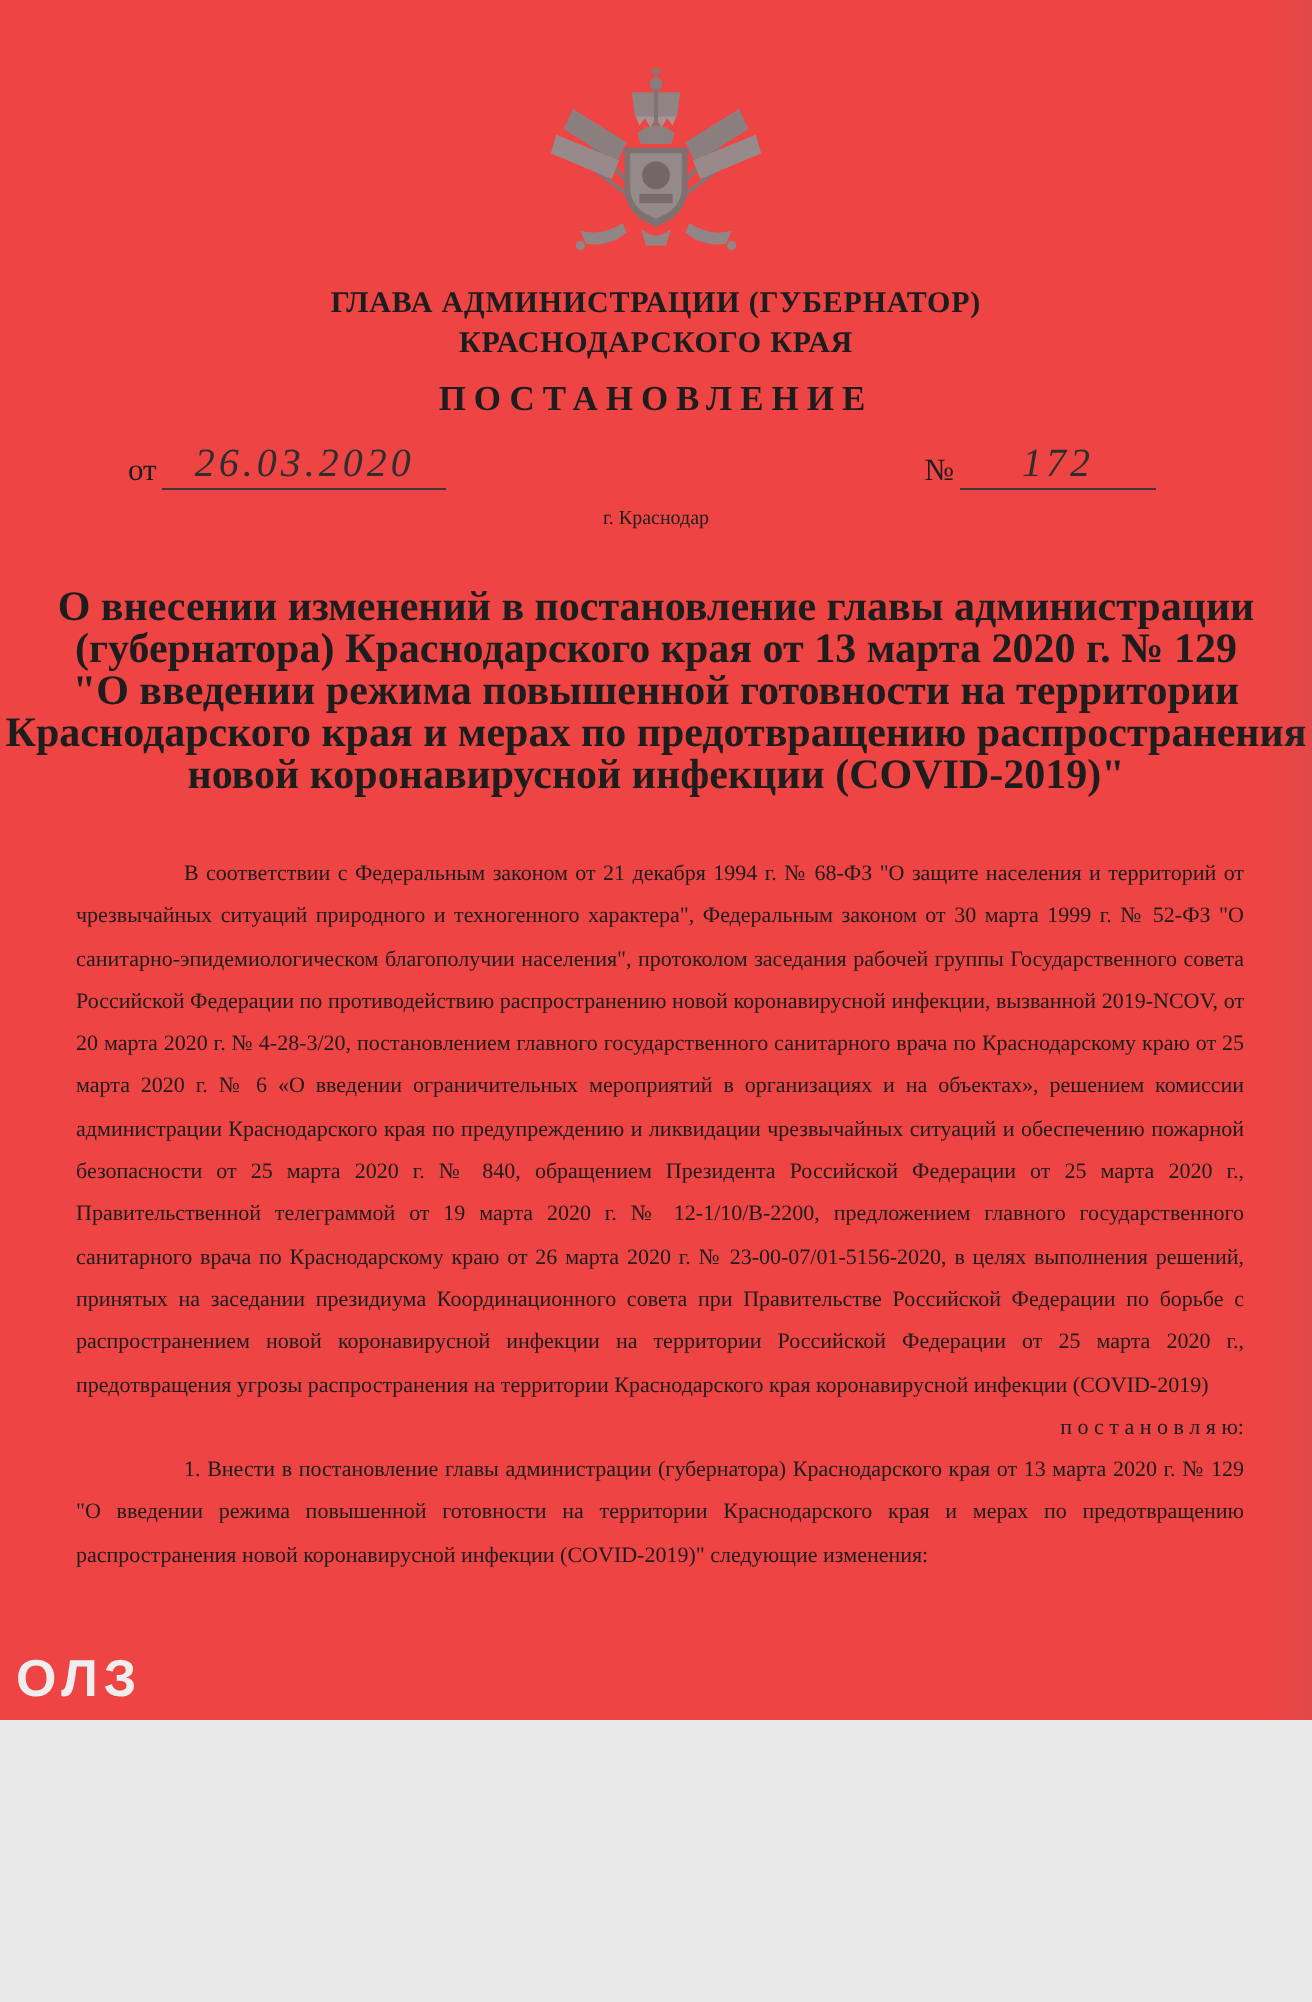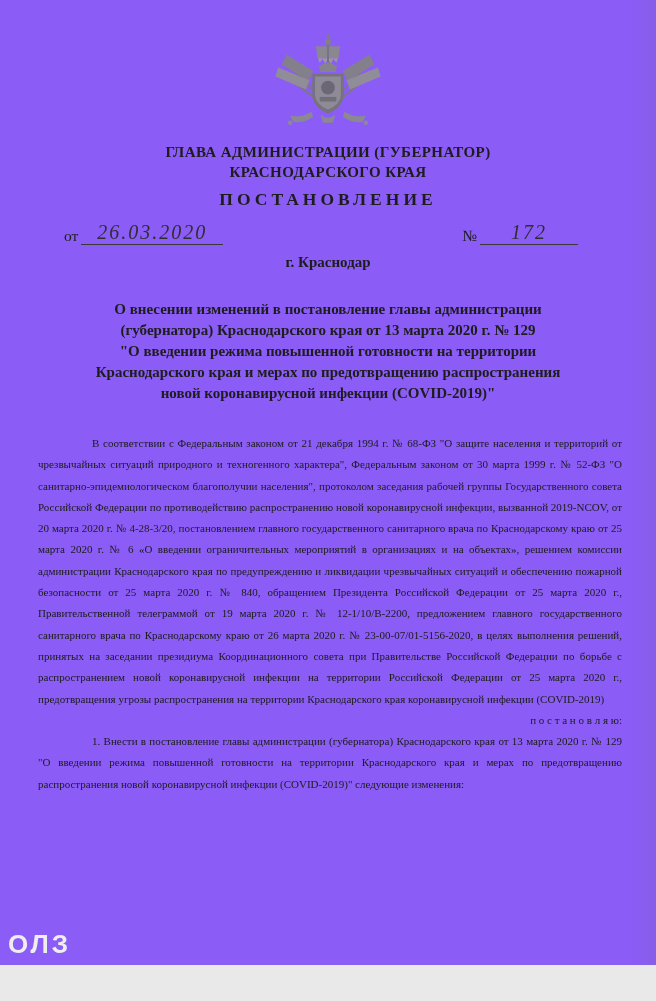--- a/index.html
+++ b/index.html
@@ -1,20 +1,20 @@
 <!DOCTYPE html>
 <html><head>
 <meta charset="utf-8">
 <style>
   html,body{margin:0;padding:0;background:#e9e9e9;}
   .page{
     position:relative;
-    width:656px;height:965px;
+    width:656px;height:860px;
     margin:0 auto;
-    background:#8b5cf6;
+    background:#ef4444;
     font-family:"Liberation Serif","DejaVu Serif",serif;
     color:#1d1d1d;
     overflow:hidden;
     box-sizing:border-box;
   }
   .edge-shade{
     position:absolute;top:0;right:0;width:24px;height:100%;
     background:linear-gradient(to right, rgba(110,110,110,0) 0%, rgba(110,110,110,0.10) 100%);
     pointer-events:none;
   }
@@ -58,29 +58,28 @@
   .handwritten{
     font-style:italic;
     font-size:20px;
     letter-spacing:2px;
     color:#2e2e2e;
     line-height:21px;
     padding-bottom:1px;
   }
   .city{
     text-align:center;
-    font-size:15px;
+    font-size:10px;
     margin-top:9px;
-    font-weight:bold;
   }
   .title{
     margin-top:28px;
     text-align:center;
     font-weight:bold;
-    font-size:15px;
+    font-size:21px;
     line-height:21px;
   }
   .bodytext{margin:29px 34px 0 38px;}
   .para{
     margin:0;
     font-size:11px;
     line-height:21.3px;
     text-align:justify;
     color:#1c1c1c;
   }

